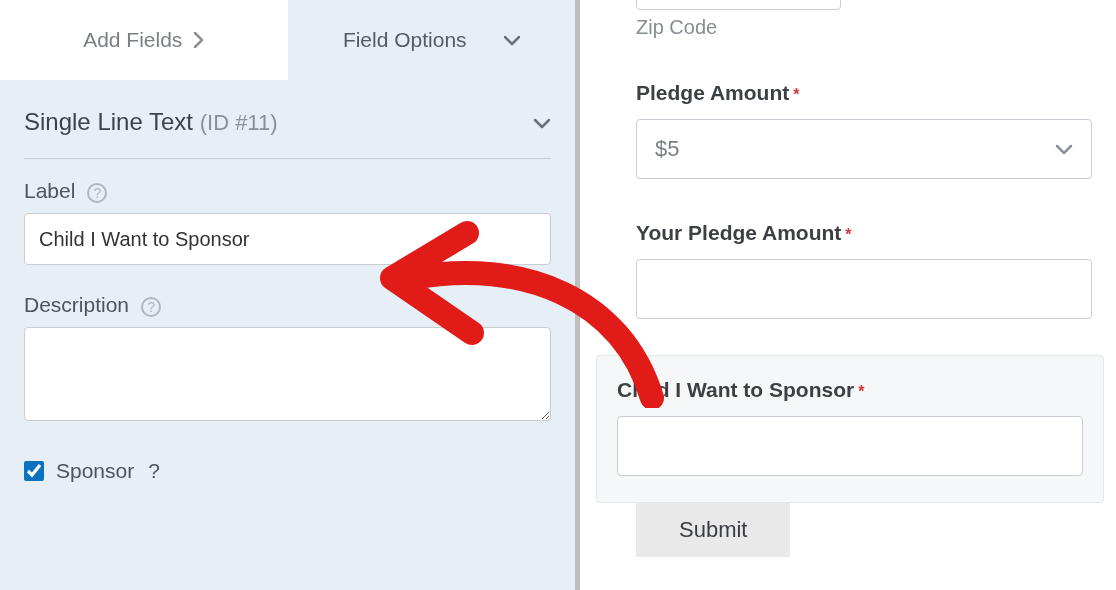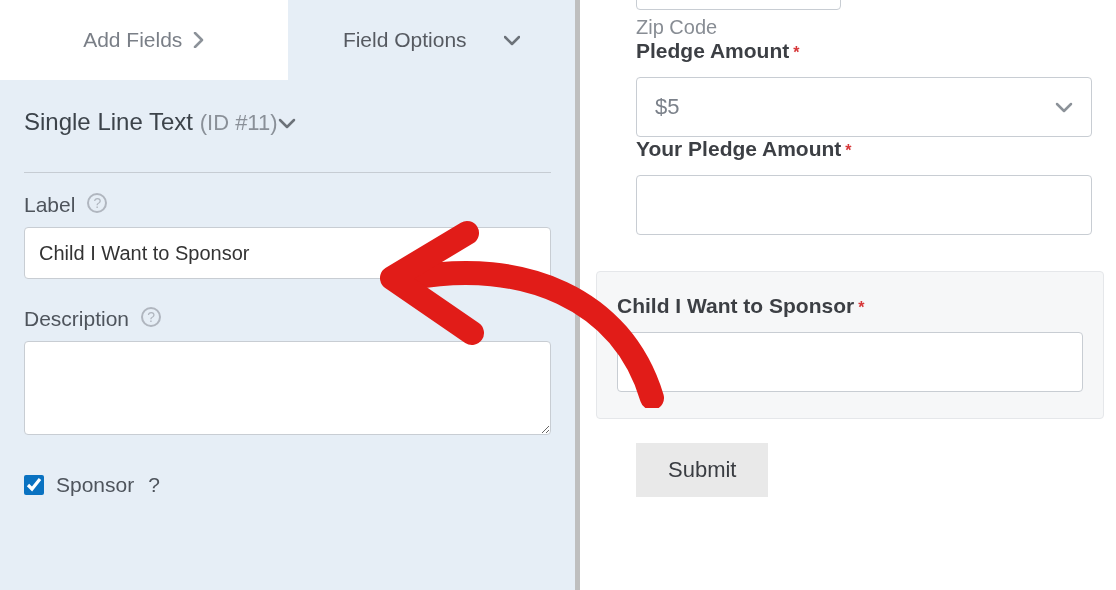--- a/index.html
+++ b/index.html
@@ -8,40 +8,40 @@
   .left { width:580px; background:#e6eef6; border-right:5px solid #bfbfbf; position:relative; }
   .right { flex:1; background:#fff; padding:0 20px 0 20px; position:relative; }
   
   .tabs { display:flex; height:80px; }
   .tab { flex:1; display:flex; align-items:center; justify-content:center; font-size:21px; color:#7a7f87; cursor:pointer; }
   .tab.active { background:#e6eef6; color:#565a61;gap:27px; }
   .tab.inactive { background:#ffffff;text-align:right; }
   .tab .chev { margin-left:10px; display:inline-flex; }
   
   .panel { padding: 28px 24px 0 24px; }
-  .panel-header { display:flex; align-items:center; color:#3c434a; font-size:24px; padding-bottom:36px; border-bottom:1px solid #c6ccd3; cursor:pointer; }
+  .panel-header { display:flex; align-items:center; justify-content:space-between; color:#3c434a; font-size:24px; padding-bottom:22px; border-bottom:1px solid #c6ccd3; cursor:pointer; }
   .panel-header .id { color:#8a9098; font-size:22px; font-weight:400; }
   .panel-body { padding-top:20px; }
-  .opt-label { display:flex; align-items:flex-start; font-size:21px; color:#4e545c; margin-bottom:10px; }
+  .opt-label { display:flex; align-items:flex-end; font-size:21px; color:#4e545c; margin-bottom:10px; }
   .opt-label .help { margin-left:12px; width:20px; height:20px; border:2px solid #b0b6bf; border-radius:50%; display:inline-flex; align-items:center; justify-content:center; color:#b0b6bf; font-size:14px; line-height:1; }
   .txt-input { width:100%; height:52px; border:1px solid #c8cdd3; border-radius:4px; background:#fff; font-size:20px; padding:0 14px; color:#333; }
   .txt-area { width:100%; height:94px; border:1px solid #c8cdd3; border-radius:4px; background:#fff; font-size:18px; padding:10px 12px; resize:both; }
   .req-row { display:flex; align-items:center; margin-top:34px; font-size:21px; color:#4e545c; }
   .req-row input { width:20px; height:20px; margin-right:12px; accent-color:#0a72c1; }
   
   .r-pad { padding-left:36px; padding-right:4px; }
   .mini-input { width:205px; height:22px; border:1px solid #c8cdd3; border-bottom-left-radius:4px; border-bottom-right-radius:4px; margin-top:-12px; }
   .small-label { color:#888d94; font-size:20px; margin-top:6px; }
-  .field-block { }
+  .field-block { margin-top:42px; }
   .fld-label { font-size:21px; font-weight:700; color:#3c3f44; }
   .req-star { color:#d63638; margin-left:4px; font-weight:700; }
   .select { margin-top:14px; height:60px; border:1px solid #c8cdd3; border-radius:4px; display:flex; align-items:center; justify-content:space-between; padding:0 18px; color:#7b818a; font-size:22px; cursor:pointer; }
   .plain-input { margin-top:14px; height:60px; border:1px solid #c8cdd3; border-radius:4px; width:100%; padding:0 14px; font-size:20px; }
   .highlight-box { margin-top:36px; margin-left:-4px; margin-right:-8px; background:#f6f7f8; border:1px solid #e5e7ea; border-radius:4px; padding:22px 20px 26px 20px; }
-  .submit-btn { margin-top:24px; margin-left:36px; display:inline-block; background:#e9e9e9; color:#3a3d42; font-size:22px; padding:14px 32px; border:none; cursor:pointer; }
+  .submit-btn { margin-left:36px; display:inline-block; background:#e9e9e9; color:#3a3d42; font-size:22px; padding:14px 43px; border:none; cursor:pointer; }
   
   .arrow-anno { position:absolute; left:372px; top:198px; pointer-events:none; }
 </style>
 </head>
 <body>
 
 <div class="wrap">
   <div class="left">
     <div class="tabs">
       <div class="tab inactive">

